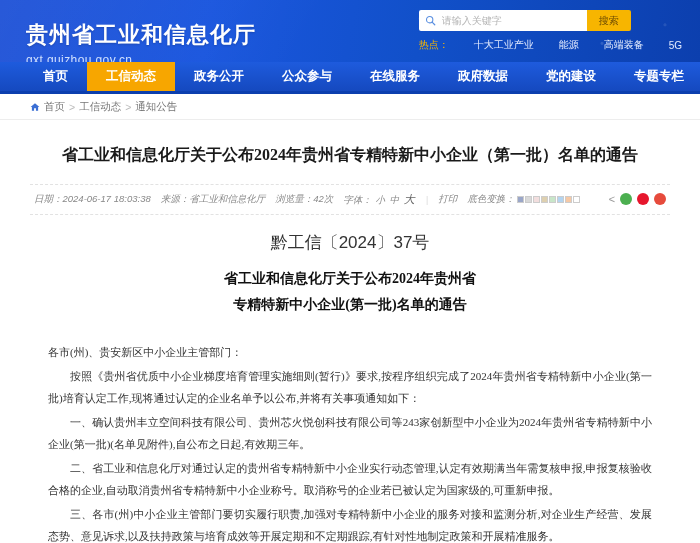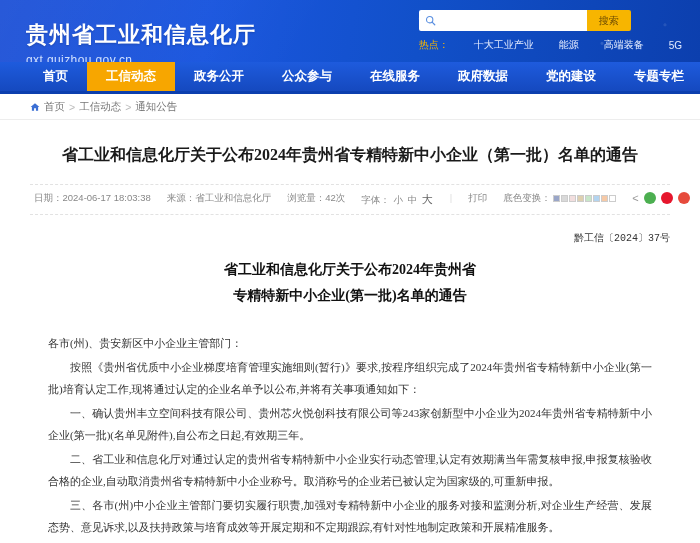--- a/index.html
+++ b/index.html
@@ -117,41 +117,42 @@
     font-size:16px;
     font-weight:bold;
     color:#1a1a1a;
     line-height:1.6;
     margin:22px 6px 16px;
   }
   .meta{
     border-top:1px dashed #e2e2e2;
     border-bottom:1px dashed #e2e2e2;
     padding:7px 4px;
-    display:flex; align-items:flex-start;
+    display:flex; align-items:center;
     font-size:9.5px; color:#888;
-    gap:16px;
+    gap:10px;
+    font-style:italic;
   }
   .meta-item{ white-space:nowrap; }
   .meta-fs .fs{ display:inline-block; padding:0 1px; cursor:pointer; }
   .meta-fs .fs.big{ font-size:11px; color:#666; }
   .meta-sep{ color:#ddd; }
   .colorbox{ display:inline-flex; gap:1px; vertical-align:middle; }
   .colorbox i{ width:7px; height:7px; display:inline-block; border:1px solid #ccc; }
   .meta-right{ margin-left:auto; display:flex; align-items:center; gap:5px; }
   .share-ico{ width:12px;height:12px;display:inline-block;border-radius:50%;}
   .ic-share{ background:none; color:#999; font-size:11px; width:auto;height:auto;}
   .ic-wechat{ background:#4caf50; }
   .ic-weibo{ background:#e6162d; }
   .ic-qq{ background:#e64b3c; }
 
   .docnum{
-    text-align:right; font-size:10px; color:#333;
+    text-align:center; font-size:17px; color:#333;
     margin:16px 0 12px;
-    font-family:Liberation Mono, monospace;
+    font-family:Liberation Sans, sans-serif;
   }
   .doc-h2{
     text-align:center;
     font-family:"Liberation Serif", serif;
     font-size:14px; font-weight:bold; color:#111;
     line-height:1.9;
   }
   .body-text{
     margin-top:22px;
     font-size:11px;
@@ -172,20 +173,21 @@
     <div class="hdr-url">gxt.guizhou.gov.cn</div>
   </div>
 
   <div class="hdr-right">
     <div class="searchbar">
       <div class="search-input-wrap">
         <svg class="search-ico" viewBox="0 0 16 16">
           <circle cx="6.8" cy="6.8" r="4.6" fill="none" stroke="#5a8fe0" stroke-width="1.6"></circle>
           <line x1="10.3" y1="10.3" x2="14.2" y2="14.2" stroke="#5a8fe0" stroke-width="1.8" stroke-linecap="round"></line>
         </svg>
+        <input class="search-input" type="text" placeholder="请输入关键字" style="">
       </div>
       <button class="search-btn">搜索</button>
     </div>
 
     <div class="hotwords">
       <span class="hw-label">热点：</span>
       <a href="#">十大工业产业</a>
       <a href="#">能源</a>
       <a href="#">高端装备</a>
       <a href="#">5G</a>

